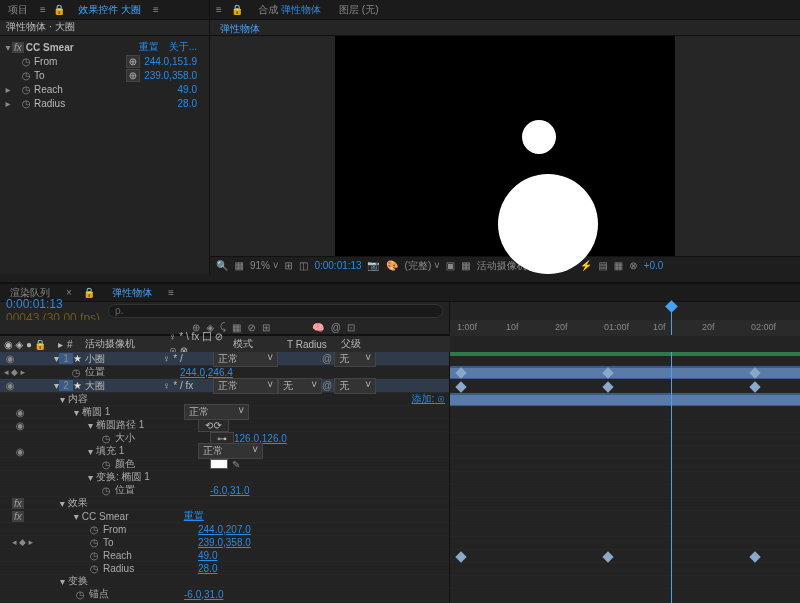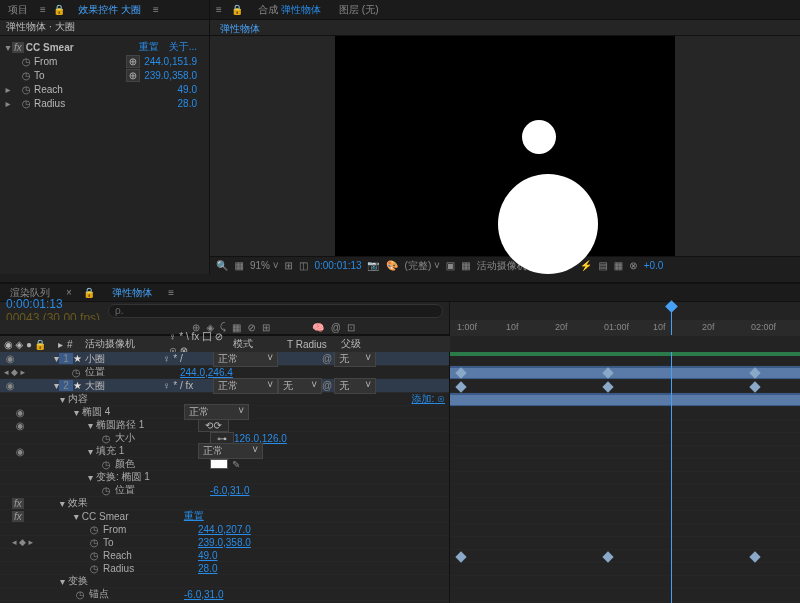--- a/index.html
+++ b/index.html
@@ -331,21 +331,21 @@
               <span>▾</span> 
               <span>内容</span>
             </span>
           <span style="flex:1"></span>
             <span class="pval"><span>添加:</span> ⊙</span>
         </div>
         <div class="sub-row sub-indent2">
           <span class="eye-col" style="margin-left:-60px;margin-right:48px">◉</span>
           <span class="plabel">
               <span>▾</span> 
-              <span>椭圆 4</span>
+              <span>椭圆 1</span>
             </span>
           <span class="mode-dd">
               <span>正常</span>
               <span>˅</span>
             </span>
         </div>
         <div class="sub-row sub-indent3">
           <span class="eye-col" style="margin-left:-74px;margin-right:62px">◉</span>
           <span class="plabel">
               <span>▾</span> 

